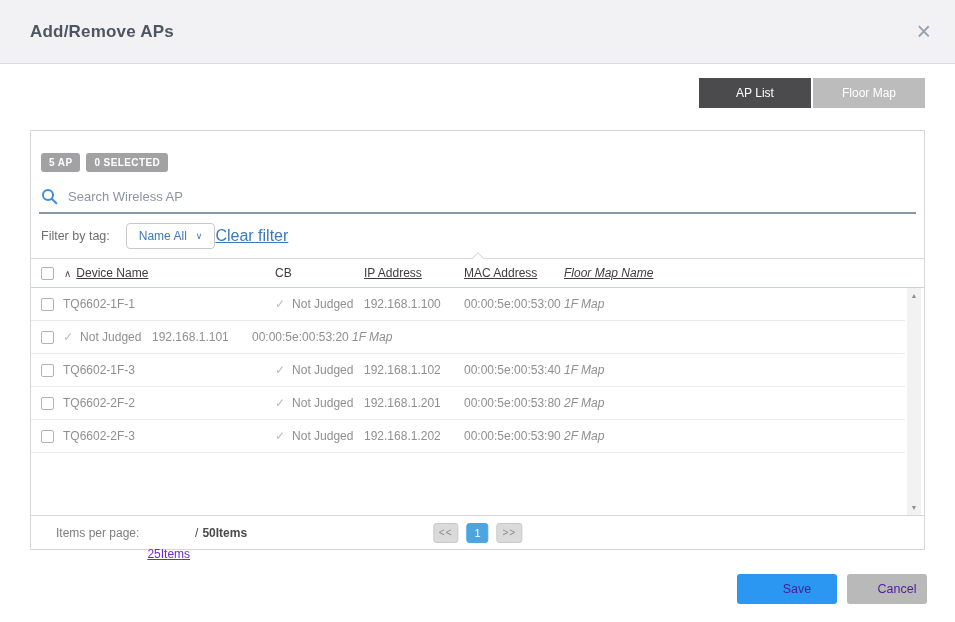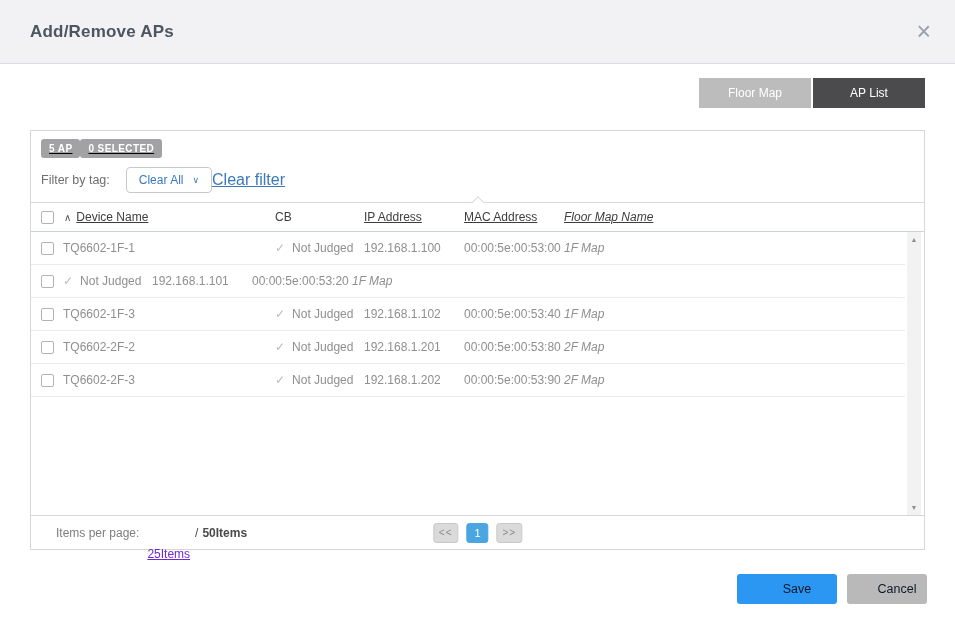--- a/index.html
+++ b/index.html
@@ -36,21 +36,21 @@
   .tab-active   { background: #4b4b4d; }
   .tab-inactive { background: #bcbcbd; }
 
   
   .panel {
     position: absolute; left: 30px; top: 130px; width: 895px; height: 420px;
     border: 1px solid #d7d7d7; background: #fff;
     display: flex; flex-direction: column;
   }
 
-  .badges-row { margin: 8px 0 0 10px; display: flex; gap: 0; text-decoration: underline; }
+  .badges-row { margin: 22px 0 0 10px; display: flex; gap: 6px; }
   .badge {
     background: #a2a2a4; color: #fff; font-size: 10px; font-weight: bold;
     padding: 4px 8px; border-radius: 3px; letter-spacing: 0.4px;
   }
 
   .search-row {
     margin: 12px 8px 0 8px; padding: 4px 0 7px 2px;
     border-bottom: 2px solid #8897a7;
     display: flex; align-items: center; gap: 10px;
   }
@@ -135,52 +135,61 @@
     display: flex; align-items: center; justify-content: center; cursor: pointer;
   }
   .page-btn-active {
     min-width: 22px; background: #4aa5e0; border-color: #4aa5e0;
     color: #fff; font-size: 11px; letter-spacing: 0;
   }
 
   
   .actions { position: absolute; top: 574px; left: 737px; display: flex; gap: 10px; }
   .btn {
-    height: 30px; border: none; border-radius: 3px; color: #0f172a;
+    height: 30px; border: none; border-radius: 3px; color: #4c1d95;
     font-size: 12.5px; font-family: "Liberation Sans", sans-serif;
     display: flex; align-items: center; justify-content: center; cursor: pointer; padding-left: 20px;
   }
   .btn-save   { width: 100px; background: #2b97f3; }
   .btn-cancel { width: 80px;  background: #b9b9b9; }
 </style>
 </head>
 <body>
 
 <div class="dialog-header">
   <div class="dialog-title">Add/Remove APs</div>
   <div class="close-btn">×</div>
 </div>
 
 <div class="tabs">
+  <div class="tab tab-active">AP List</div>
   <div class="tab tab-inactive">Floor Map</div>
-  <div class="tab tab-active">AP List</div>
 </div>
 
 <div class="panel">
 
   <div class="badges-row">
     <span class="badge">5 AP</span>
     <span class="badge">0 SELECTED</span>
   </div>
 
+  <div class="search-row">
+    <span style="display:flex;">
+      <svg width="17" height="17" viewBox="0 0 17 17">
+        <circle cx="7" cy="7" r="5" fill="none" stroke="#3d8ed8" stroke-width="2"></circle>
+        <line x1="11" y1="11" x2="15.3" y2="15.3" stroke="#3d8ed8" stroke-width="2" stroke-linecap="round"></line>
+      </svg>
+    </span>
+    <input class="search-input" type="text" placeholder="Search Wireless AP" style="">
+  </div>
 
   <div class="filter-row">
     <span class="filter-label">Filter by tag:</span>
     <div class="tag-dropdown">
-      <span>Clear All</span>
+      <span>Name All</span>
       <span class="dropdown-chevron">∨</span>
     </div>
     <span class="clear-filter">Clear filter</span>
   </div>
 
   <div class="table-header">
     <div class="notch"></div>
     <div class="col-check">
       <span class="checkbox"></span>
     </div>

